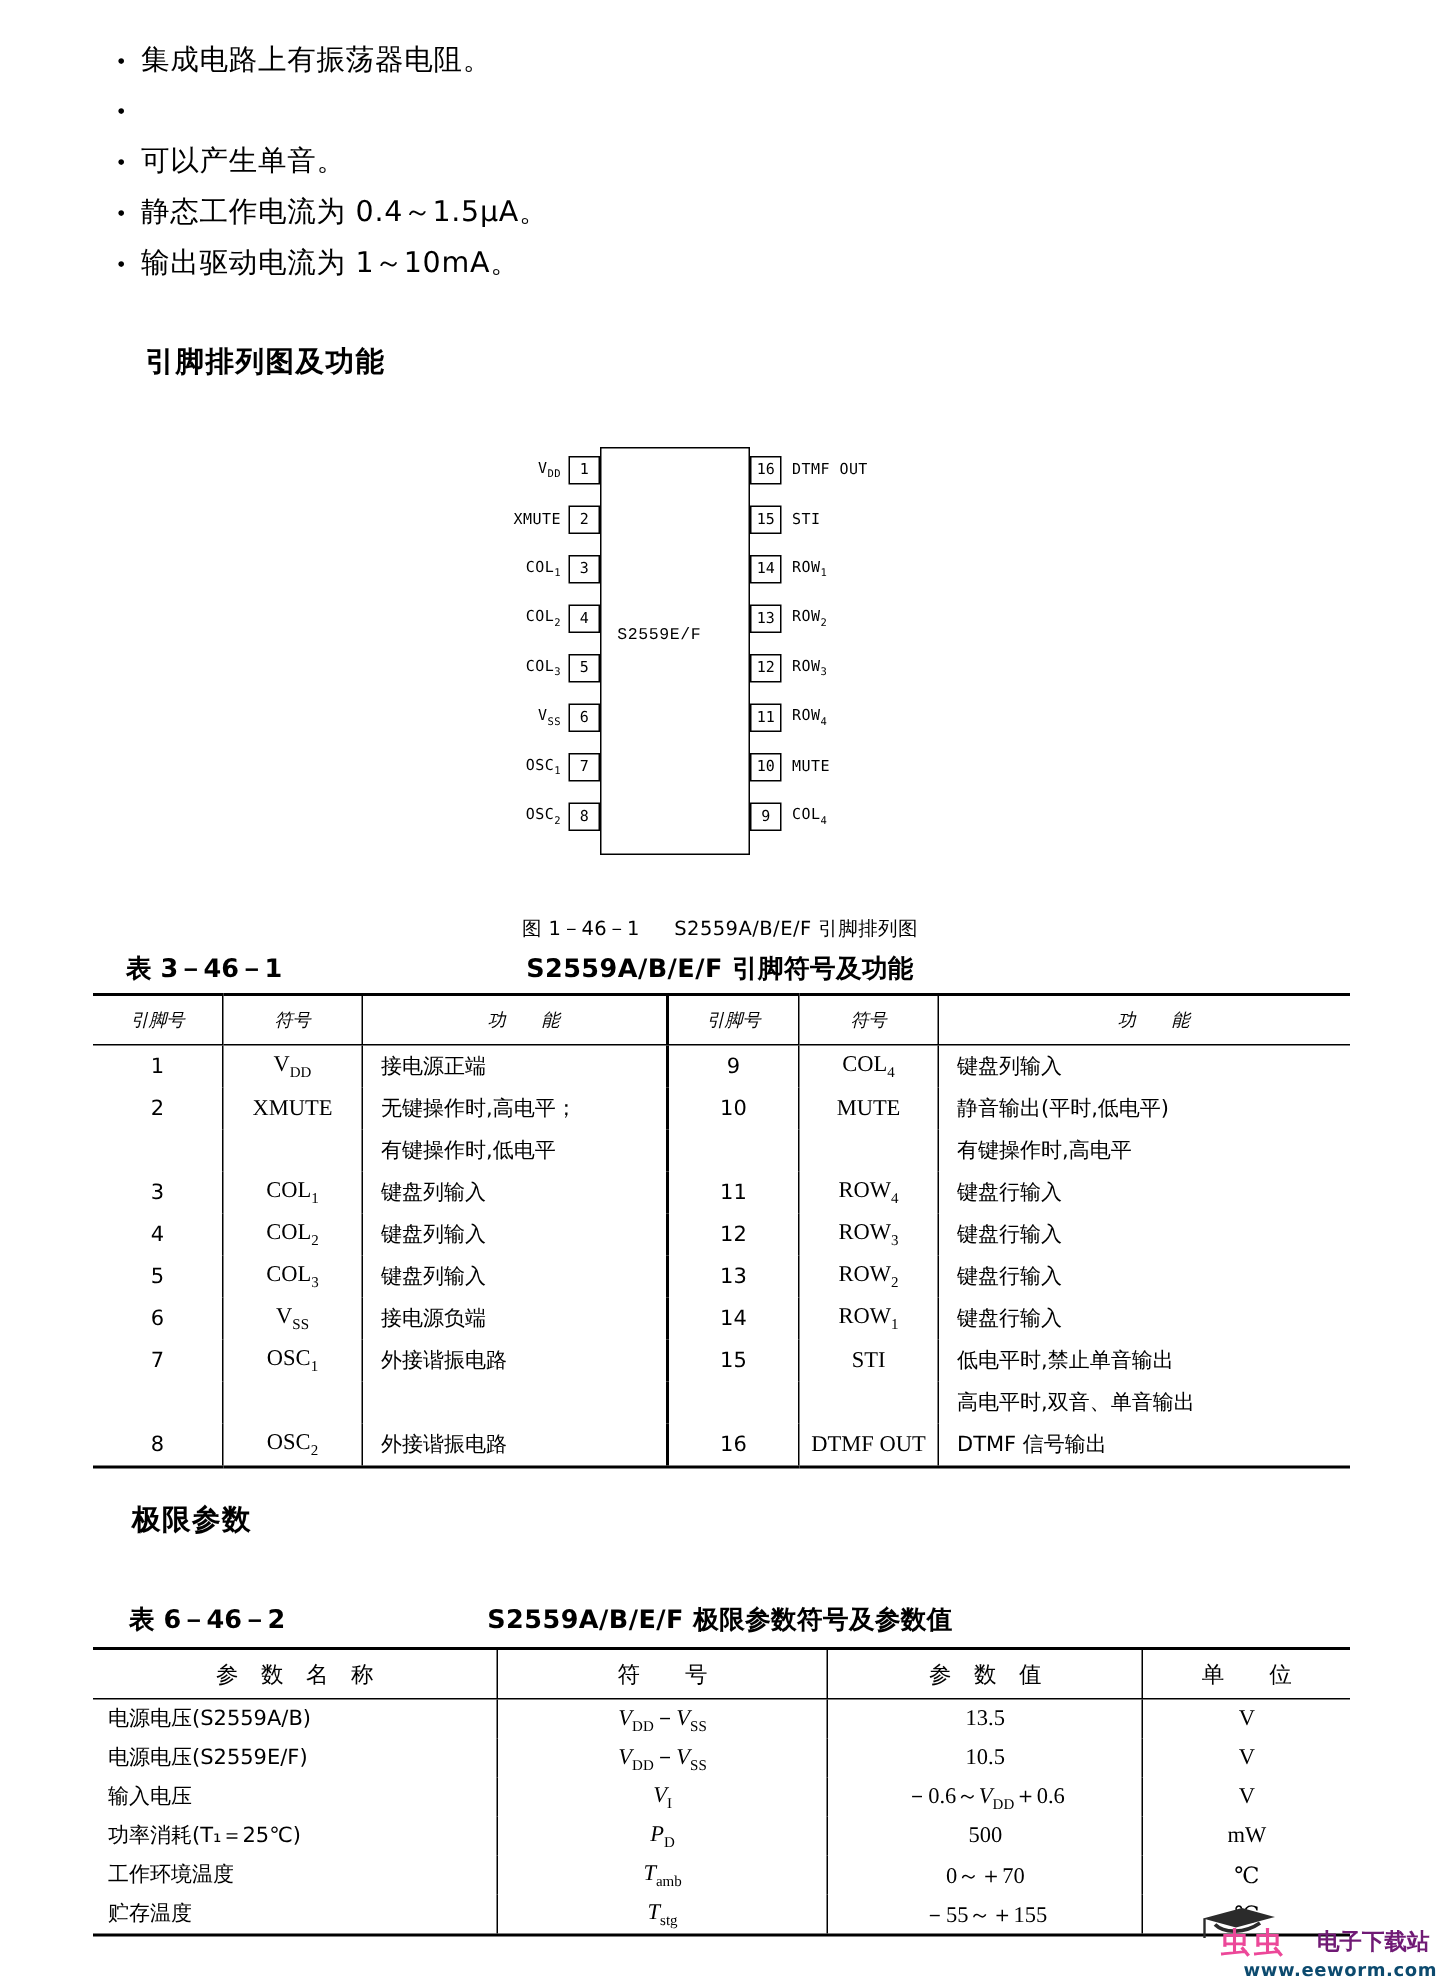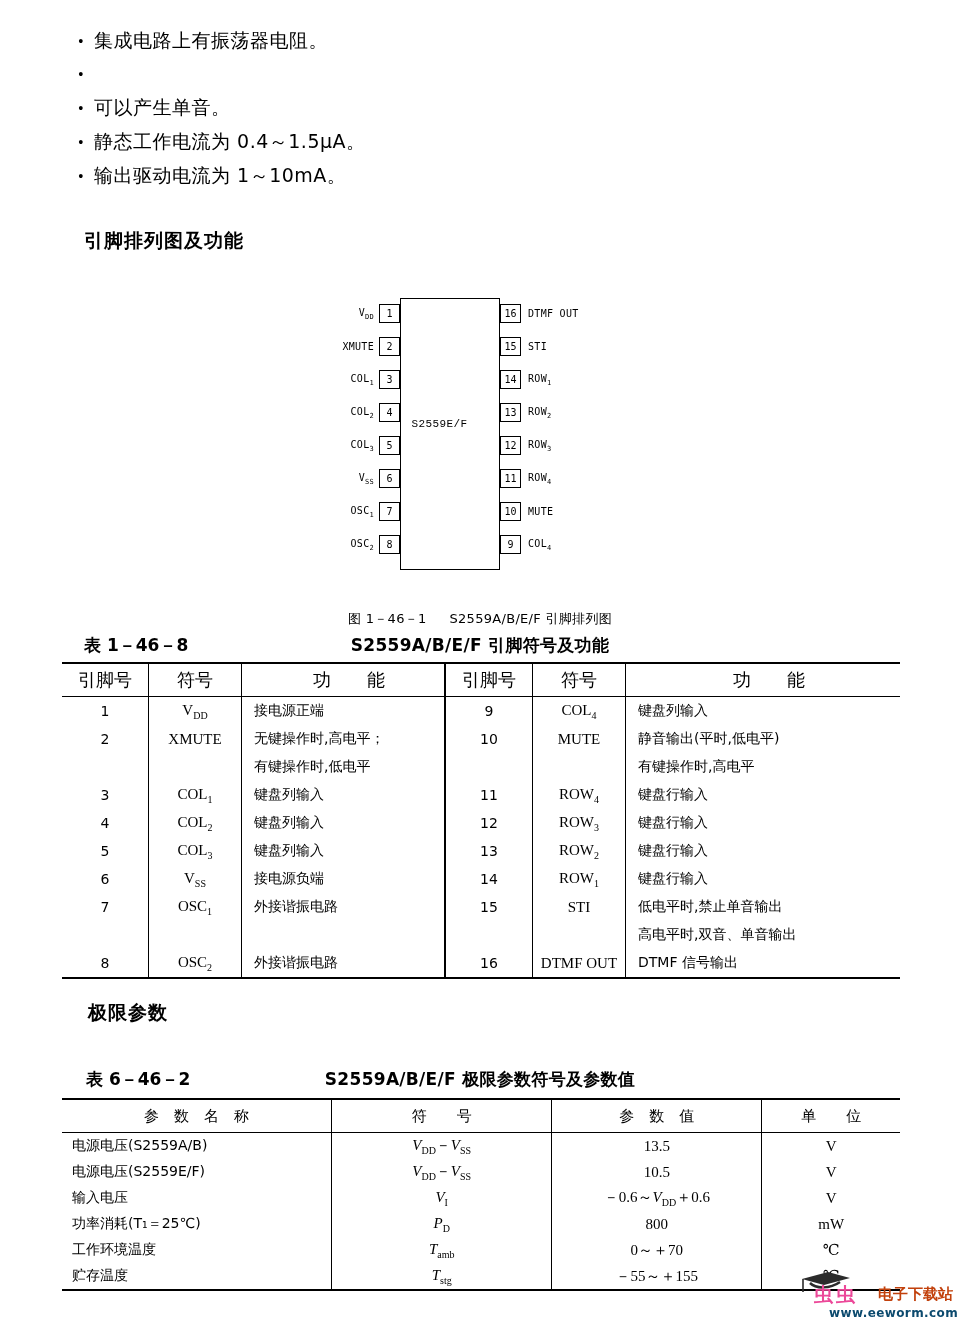--- a/index.html
+++ b/index.html
@@ -48,21 +48,21 @@
   }
 
   
   .sec-heading {
     position: absolute;
     font-family: "DejaVu Sans", "Liberation Sans", sans-serif;
     font-weight: bold;
     font-size: 19px;
     letter-spacing: 1px;
   }
-  #heading-pins { left: 84px; top: 228px; }
+  #heading-pins { left: 97px; top: 228px; }
   #heading-limits { left: 88px; top: 1000px; }
 
   
   .chip-wrap {
     position: absolute;
     left: 330px;
     top: 290px;
     width: 300px;
     height: 290px;
   }
@@ -173,21 +173,22 @@
   #table-pins {
     left: 62px;
     top: 662px;
     width: 838px;
   }
   #table-pins thead tr th {
     height: 32px;
     border-top: 2.2px solid #000;
     border-bottom: 1.2px solid #000;
     text-align: center;
-    font-size: 18px;
+    font-size: 12px;
+    font-style: italic;
   }
   #table-pins tbody tr td {
     height: 28px;
   }
   #table-pins tbody tr:last-child td {
     border-bottom: 2.2px solid #000;
   }
   .vsep { border-left: 1.2px solid #000; }
   .vsep-thick { border-left: 2.4px solid #000; }
   .c-num { width: 86px; text-align: center; }
@@ -247,21 +248,21 @@
     color: #ec4899;
     font-family: "DejaVu Sans", "Liberation Sans", sans-serif;
     font-weight: bold;
     font-size: 19px;
     letter-spacing: 3px;
   }
   .wm-text {
     position: absolute;
     left: 78px;
     top: 9px;
-    color: #c2410c;
+    color: #701a75;
     font-family: "DejaVu Sans", "Liberation Sans", sans-serif;
     font-weight: bold;
     font-size: 15px;
     white-space: nowrap;
   }
   .wm-url {
     position: absolute;
     left: 12px;
     top: 30px;
     color: #0c4a6e;
@@ -378,21 +379,21 @@
       <span class="pin-name">COL<sub>4</sub></span>
     </div>
   </div>
 
   <div class="fig-caption">
     <span>图 1－46－1</span>
     <span class="gap"></span>
     <span>S2559A/B/E/F 引脚排列图</span>
   </div>
 
-  <div class="tbl-label" id="label-t1">表 1－46－8</div>
+  <div class="tbl-label" id="label-t1">表 3－46－1</div>
   <div class="tbl-title" id="title-t1">S2559A/B/E/F 引脚符号及功能</div>
 
   <table class="doc" id="table-pins">
     <thead>
       <tr>
         <th class="c-num">引脚号</th>
         <th class="c-sym vsep">符号</th>
         <th class="c-fun vsep">功　　能</th>
         <th class="c-num vsep-thick">引脚号</th>
         <th class="c-sym vsep">符号</th>
@@ -512,21 +513,21 @@
       </tr>
       <tr>
         <td class="p-name">输入电压</td>
         <td class="vsep"><span class="sym-i">V</span><sub>I</sub></td>
         <td class="vsep">－0.6～<span class="sym-i">V</span><sub>DD</sub>＋0.6</td>
         <td class="vsep">V</td>
       </tr>
       <tr>
         <td class="p-name">功率消耗(T₁＝25℃)</td>
         <td class="vsep"><span class="sym-i">P</span><sub>D</sub></td>
-        <td class="vsep">800</td>
+        <td class="vsep">500</td>
         <td class="vsep">mW</td>
       </tr>
       <tr>
         <td class="p-name">工作环境温度</td>
         <td class="vsep"><span class="sym-i">T</span><sub>amb</sub></td>
         <td class="vsep">0～＋70</td>
         <td class="vsep">℃</td>
       </tr>
       <tr>
         <td class="p-name">贮存温度</td>

